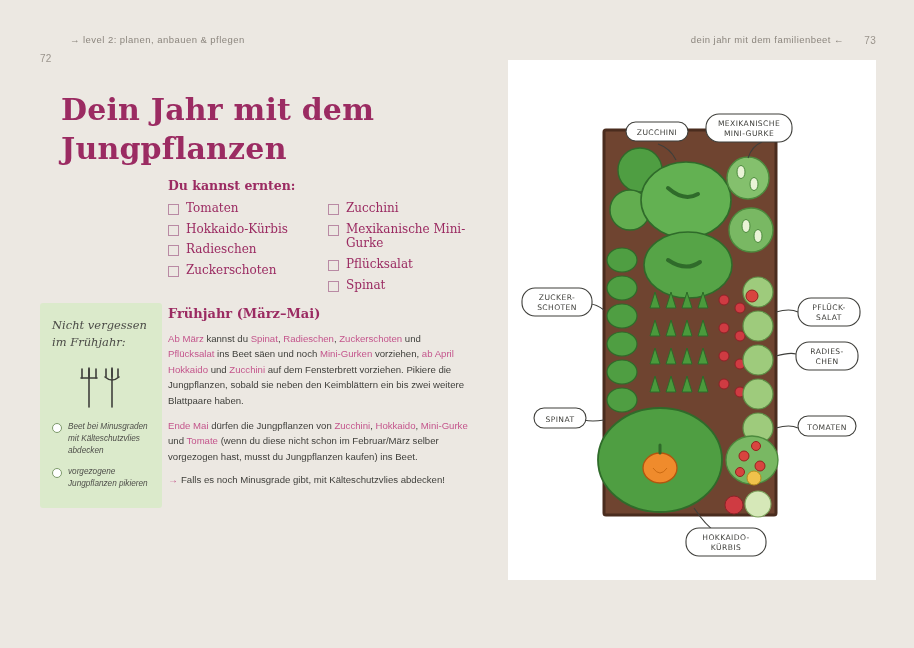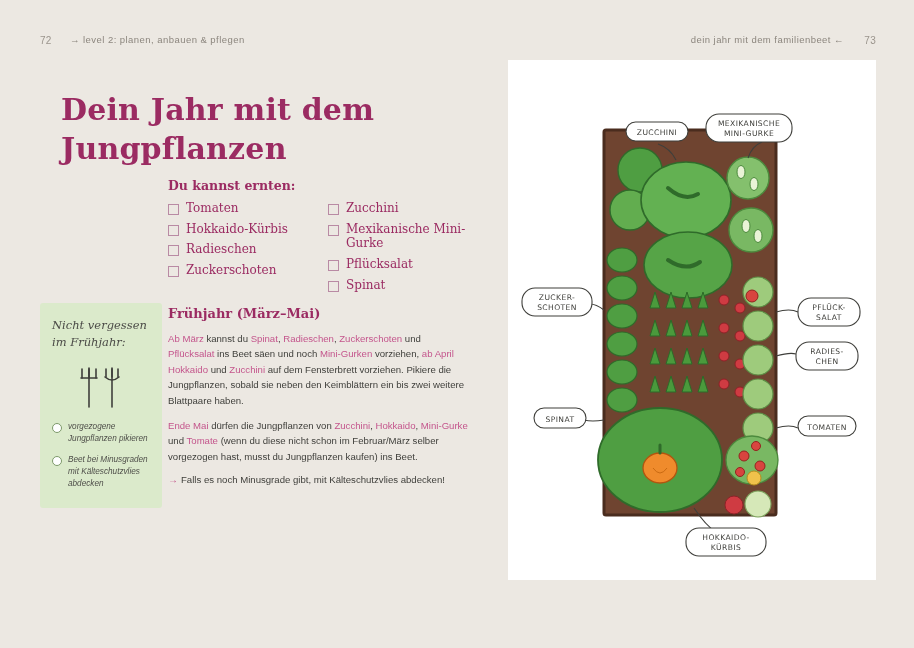--- a/index.html
+++ b/index.html
@@ -23,21 +23,21 @@
   .page-inner {
     position: absolute;
     left: 28px; top: 18px;
     width: 858px;
     height: 612px;
   }
 
   
   .folio-left {
     position: absolute;
-    left: 12px; top: 17px;
+    left: 12px; top: 35px;
     font-size: 10px;
     color: #9a948c;
     letter-spacing: .3px;
   }
   .header-left {
     position: absolute;
     left: 42px; top: 16px;
     font-size: 9.5px;
     color: #8c867e;
     letter-spacing: .45px;
@@ -268,25 +268,25 @@
             <path d="M8 13 L24 13"></path>
             <line x1="39" y1="4" x2="39" y2="42"></line>
             <path d="M33 4 L33 12 M39 3 L39 12 M45 4 L45 12"></path>
             <path d="M32 12 Q39 18 46 12"></path>
           </g>
         </svg>
       </div>
       <div class="reminder-opts">
         <div class="opt">
           <span class="radio"></span>
-          <span>vorgezogene Jungpflanzen pikieren</span>
+          <span>Beet bei Minusgraden mit Kälteschutzvlies abdecken</span>
         </div>
         <div class="opt">
           <span class="radio"></span>
-          <span>Beet bei Minusgraden mit Kälteschutzvlies abdecken</span>
+          <span>vorgezogene Jungpflanzen pikieren</span>
         </div>
       </div>
     </div>
 
     <div class="body-col">
       <div class="section-head">Frühjahr (März–Mai)</div>
       <p class="para" id="para1"><span class="pink">Ab März</span><span> kannst du </span><span class="pink">Spinat</span><span>, </span><span class="pink">Radieschen</span><span>, </span><span class="pink">Zuckerschoten</span><span> und </span><span class="pink">Pflücksalat</span><span> ins Beet säen und noch </span><span class="pink">Mini-Gurken</span><span> vorziehen, </span><span class="pink">ab April Hokkaido</span><span> und </span><span class="pink">Zucchini</span><span> auf dem Fensterbrett vorziehen. Pikiere die Jungpflanzen, sobald sie neben den Keimblättern ein bis zwei weitere Blattpaare haben.</span></p>
       <p class="para" id="para2"><span class="pink">Ende Mai</span><span> dürfen die Jungpflanzen von </span><span class="pink">Zucchini</span><span>, </span><span class="pink">Hokkaido</span><span>, </span><span class="pink">Mini-Gurke</span><span> und </span><span class="pink">Tomate</span><span> (wenn du diese nicht schon im Februar/März selber vorgezogen hast, musst du Jungpflanzen kaufen) ins Beet.</span></p>
       <div class="arrow-para">
         <span class="arrow">→</span>

